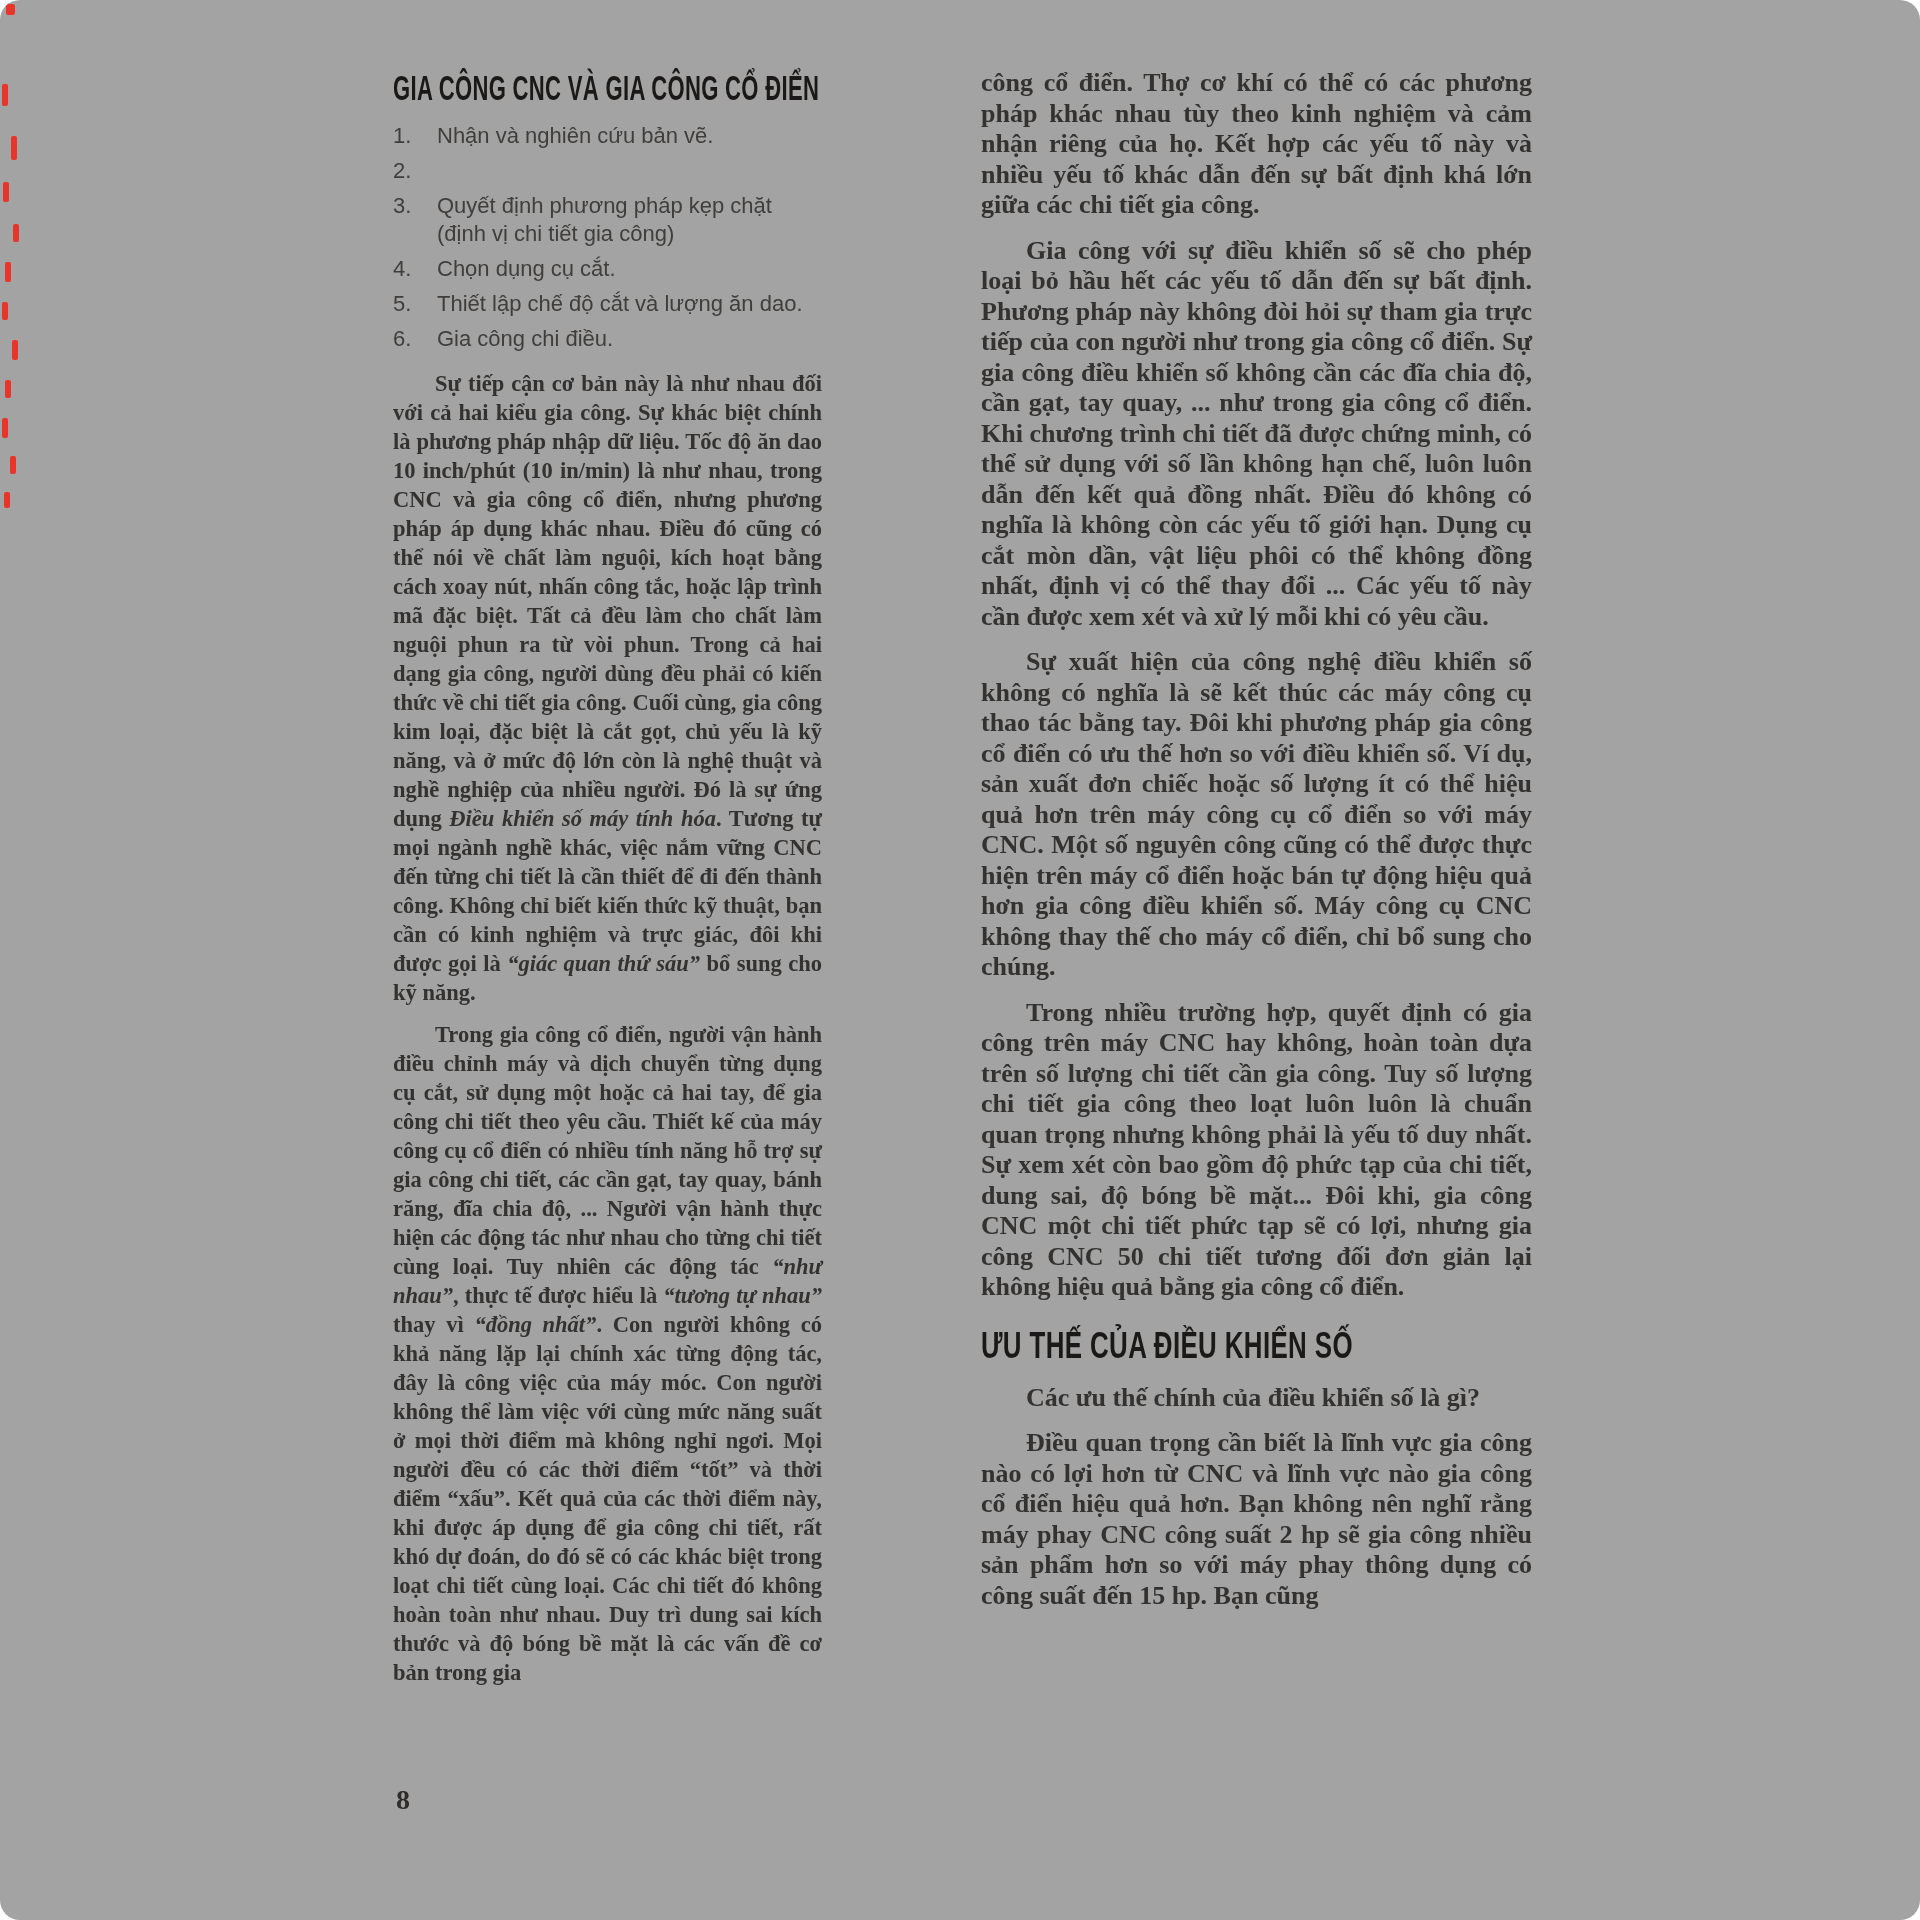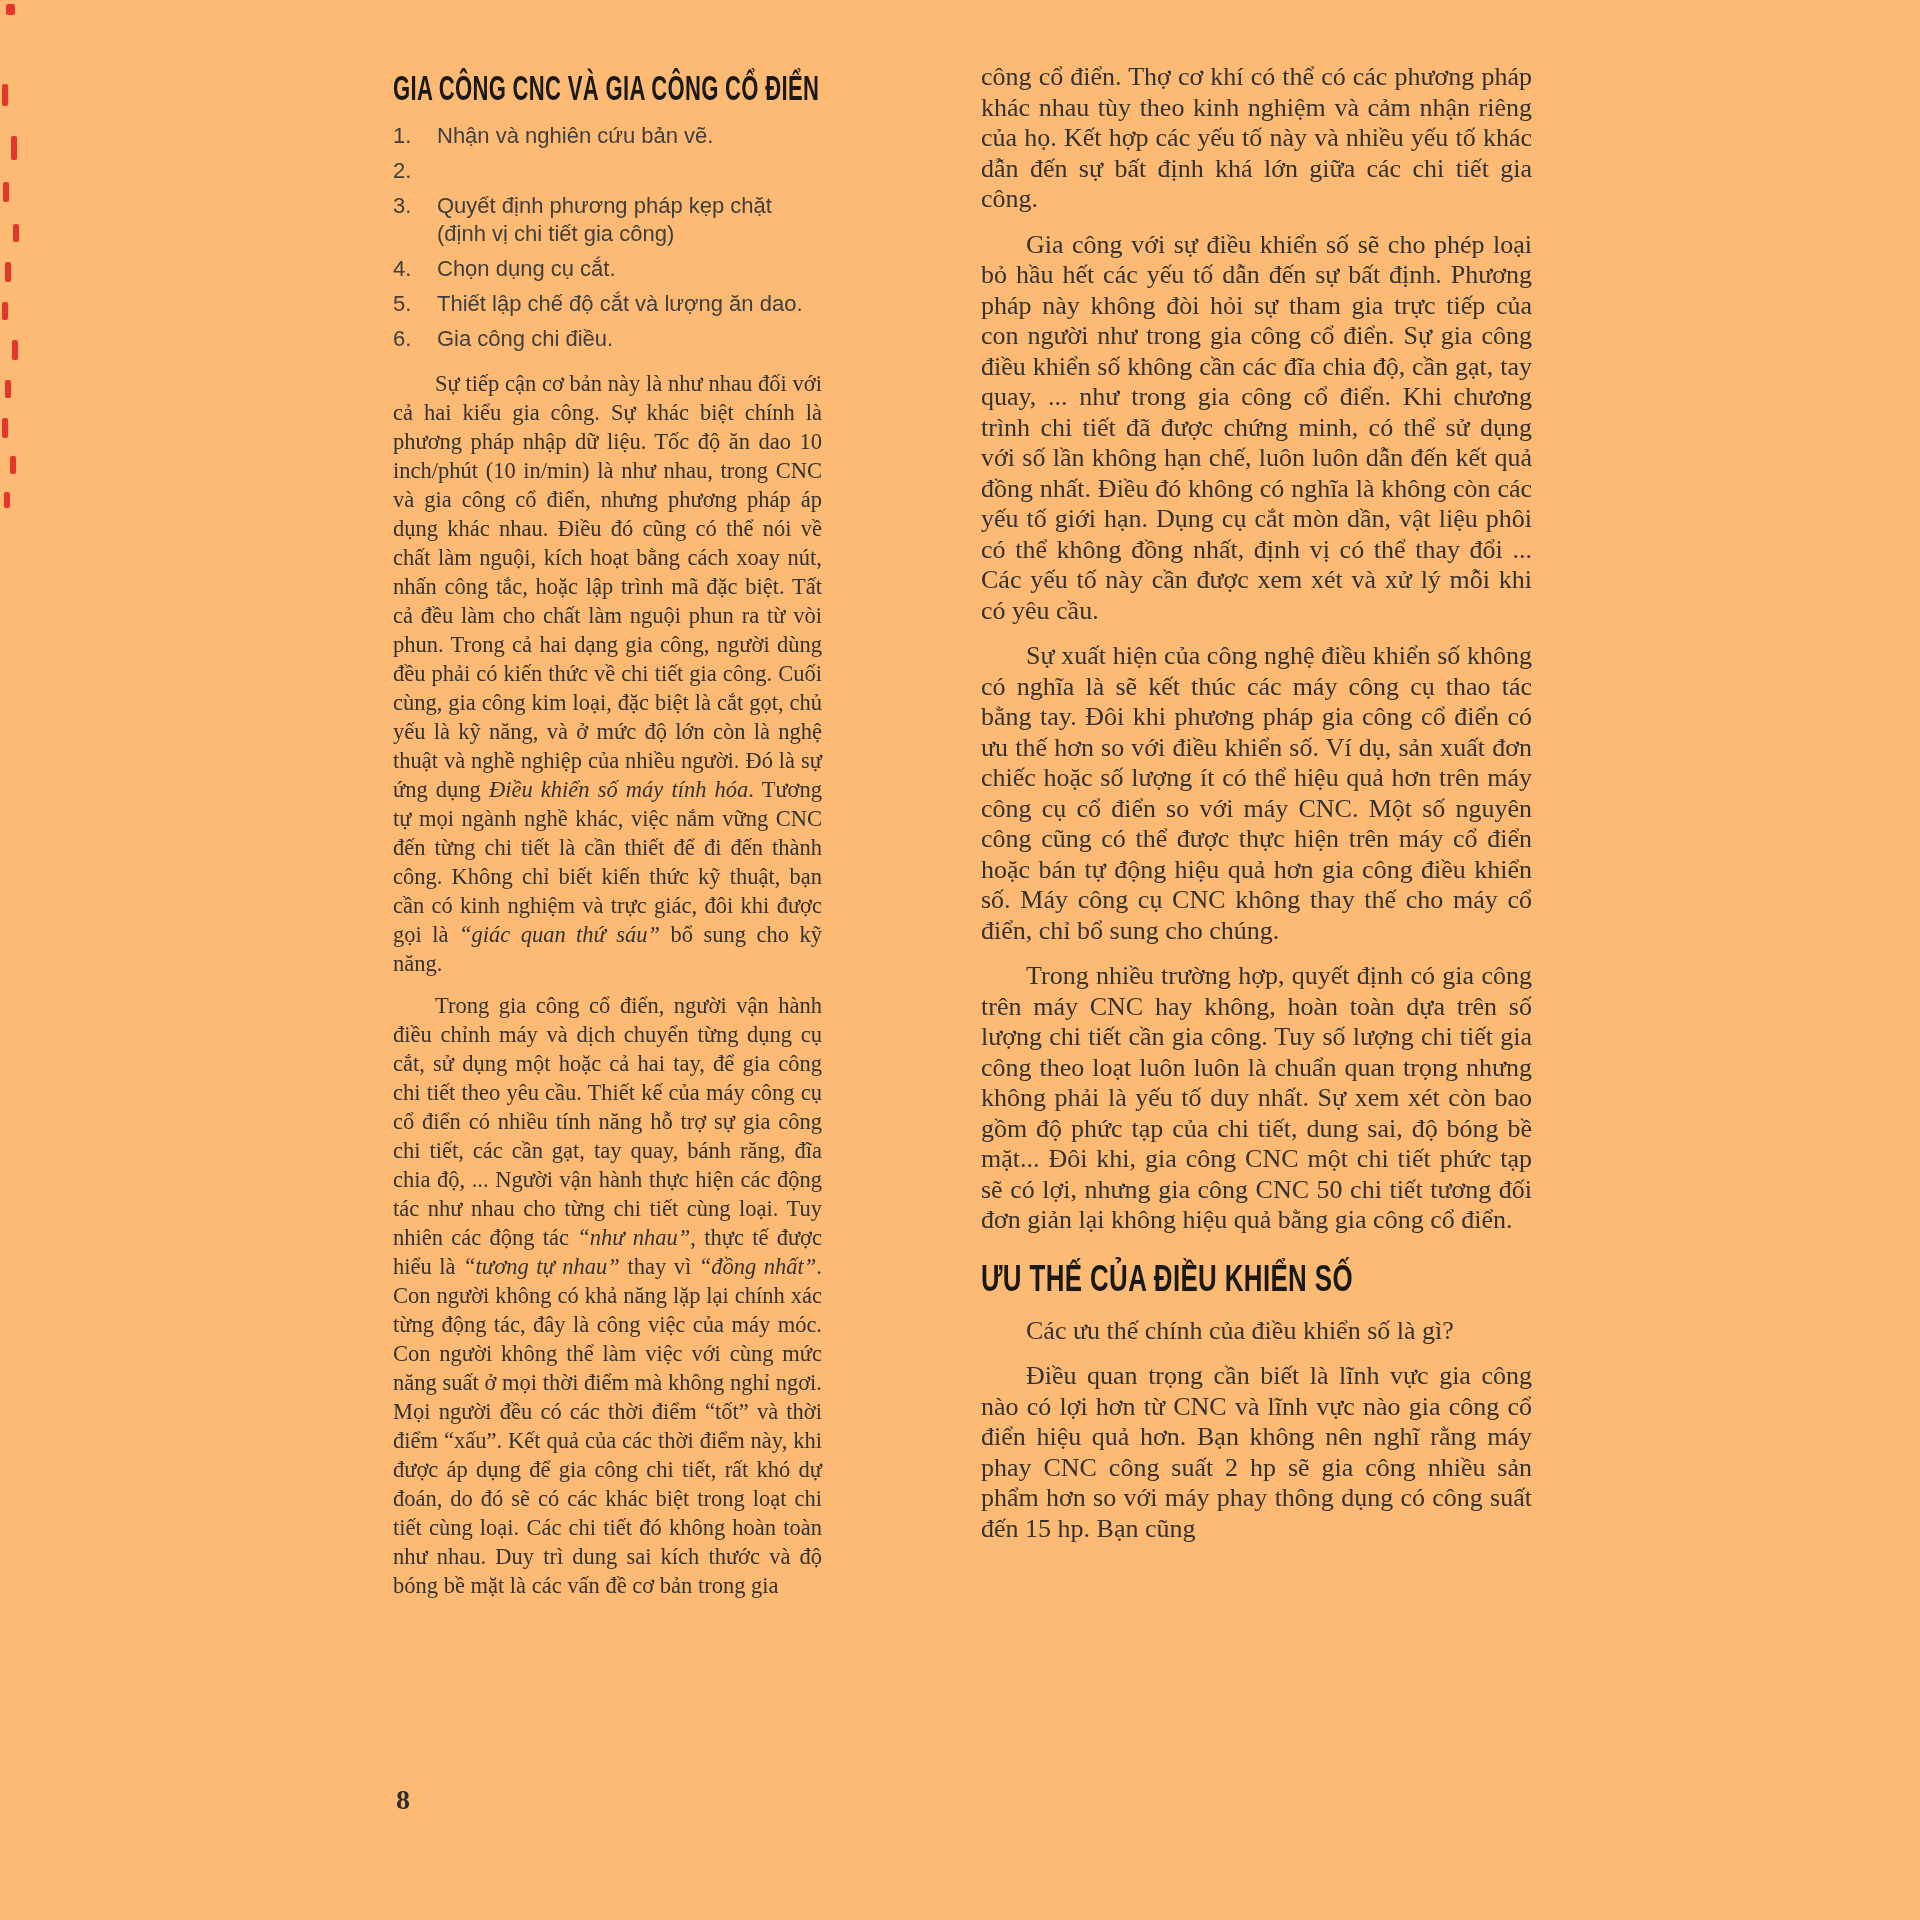--- a/index.html
+++ b/index.html
@@ -4,23 +4,24 @@
 <style>
   html, body { margin: 0; padding: 0; }
   body {
     width: 1920px; height: 1920px;
     background: #ffffff;
     font-family: "Liberation Serif", serif;
   }
   .page {
     position: relative;
     width: 1920px; height: 1920px;
-    background: #fdba74;
+    background: #a3a3a3;
     overflow: hidden;
     color: #333231;
+    border-radius: 20px;
   }
   
   .redmark {
     position: absolute;
     width: 6px;
     background: #e8352c;
     border-radius: 2px;
   }
   .col {
     position: absolute;
@@ -51,22 +52,23 @@
   }
   .h2 {
     font-size: 36px;
     line-height: 38px;
     transform: scaleX(0.72);
     margin-top: 24px;
     margin-bottom: 18px;
     letter-spacing: 0.5px;
   }
   .para {
-    margin: 4px 0 13px 0;
+    margin: 10px 0 13px 0;
     text-indent: 42px;
+    font-weight: bold;
   }
   .col-right .para { margin-bottom: 15px; text-indent: 45px; }
   .para.no-indent { text-indent: 0; }
   .para i { font-style: italic; }
   .list {
     font-family: "Liberation Sans", sans-serif;
     color: #3f3e3c;
     font-size: 22px;
     line-height: 28px;
     margin: 4px 0 16px 0;

